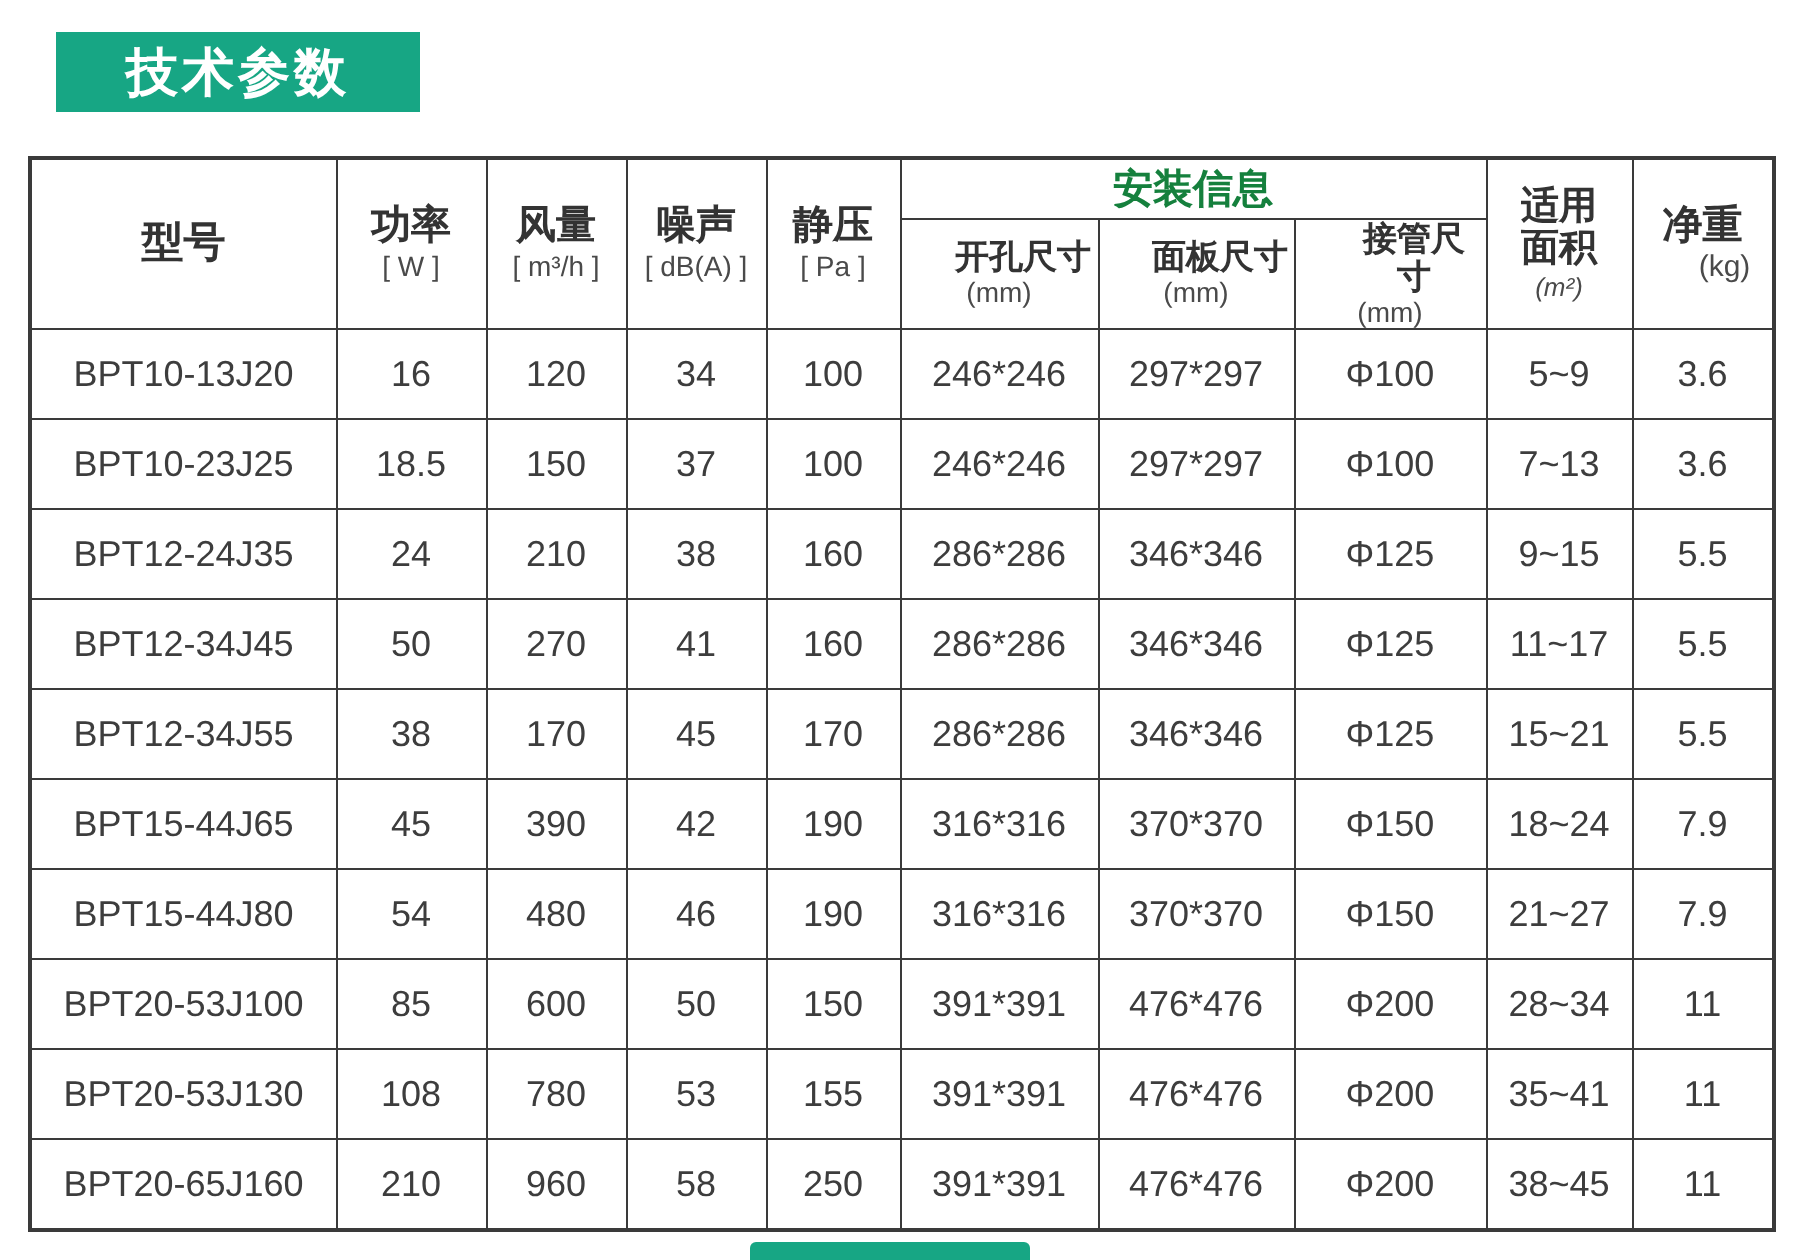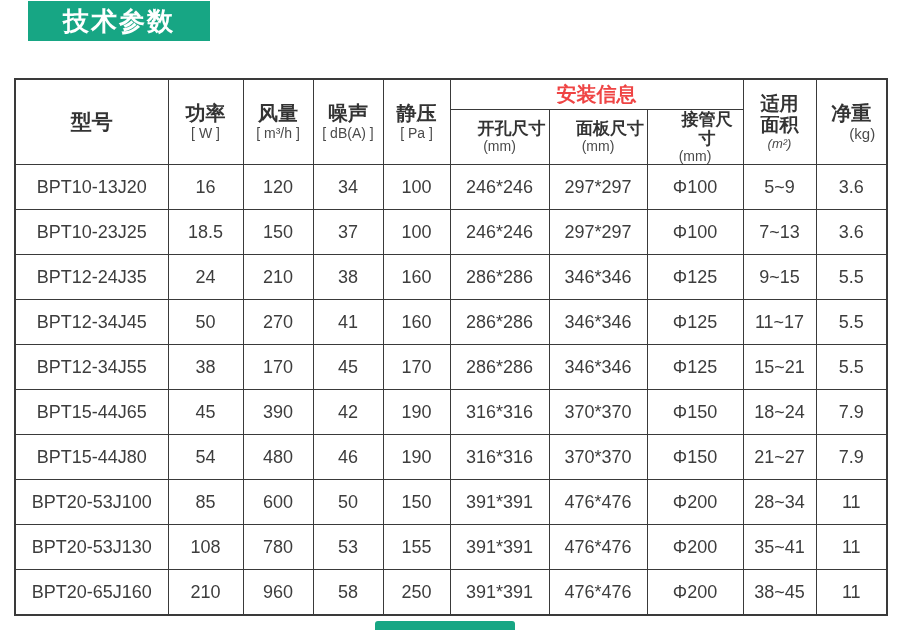--- a/index.html
+++ b/index.html
@@ -8,21 +8,21 @@
   .page {
     position: relative;
     width: 900px;
     height: 630px;
     background: #ffffff;
     overflow: hidden;
   }
   .section-badge {
     position: absolute;
     left: 28px;
-    top: 1px;
+    top: 16px;
     width: 182px;
     height: 40px;
     background: #17a684;
     color: #ffffff;
     font-size: 26px;
     font-weight: bold;
     letter-spacing: 2px;
     display: flex;
     align-items: center;
     justify-content: center;
@@ -58,21 +58,21 @@
     display: block;
     font-size: 14px;
     font-weight: normal;
     line-height: 1.2;
     color: #4a4a4a;
   }
   th.model-h .lbl { font-size: 21px; }
   th.group-h {
     font-size: 20px;
     font-weight: bold;
-    color: #ef4444;
+    color: #15803d;
   }
   th.sub-h .lbl { font-size: 17px; padding-left: 24px; }
   th.sub-h .unit { font-size: 14px; margin-top: -1px; }
   th.area-h .lbl { font-size: 19px; padding: 0 14px; }
   th.area-h .unit { font-size: 13px; font-style: italic; }
   th.weight-h .unit { font-size: 15px; margin-left: 22px; }
   .bottom-badge-partial {
     position: absolute;
     left: 375px;
     top: 621px;

